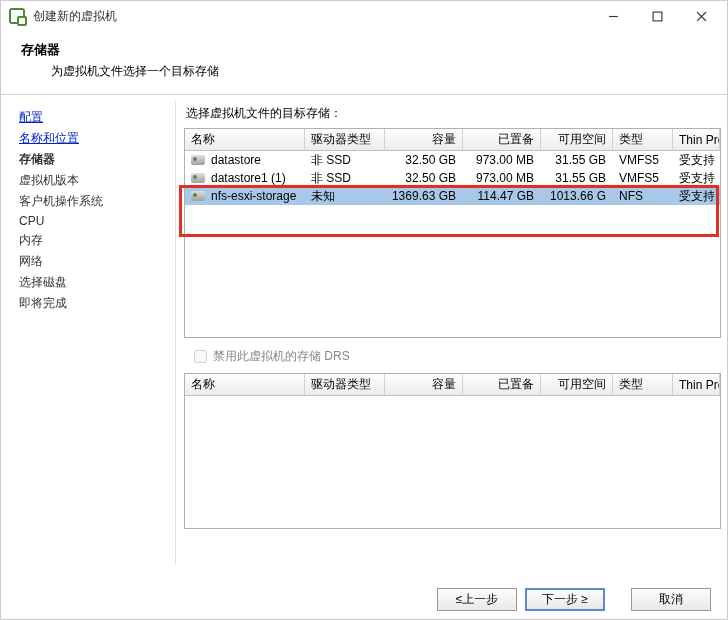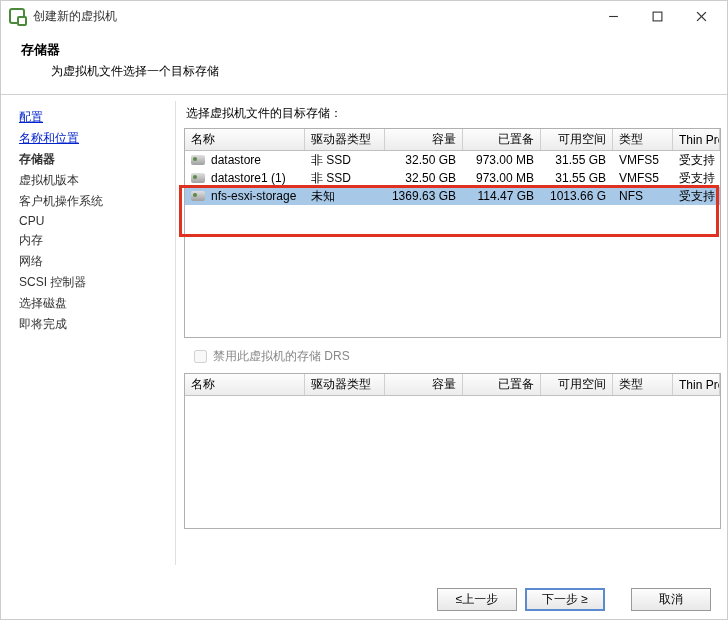--- a/index.html
+++ b/index.html
@@ -77,21 +77,20 @@
 <div class="body-wrap">
   <div class="sidebar">
     <div class="sidebar-item link">配置</div>
     <div class="sidebar-item link">名称和位置</div>
     <div class="sidebar-item active">存储器</div>
     <div class="sidebar-item">虚拟机版本</div>
     <div class="sidebar-item">客户机操作系统</div>
     <div class="sidebar-item">CPU</div>
     <div class="sidebar-item">内存</div>
     <div class="sidebar-item">网络</div>
-    <div class="sidebar-item">SCSI 控制器</div>
     <div class="sidebar-item">选择磁盘</div>
     <div class="sidebar-item">即将完成</div>
   </div>
 
   <div class="main">
     <div class="main-label">选择虚拟机文件的目标存储：</div>
 
     <div class="table-wrap">
       <div class="table-head">
         <div class="th col-name">名称</div>

